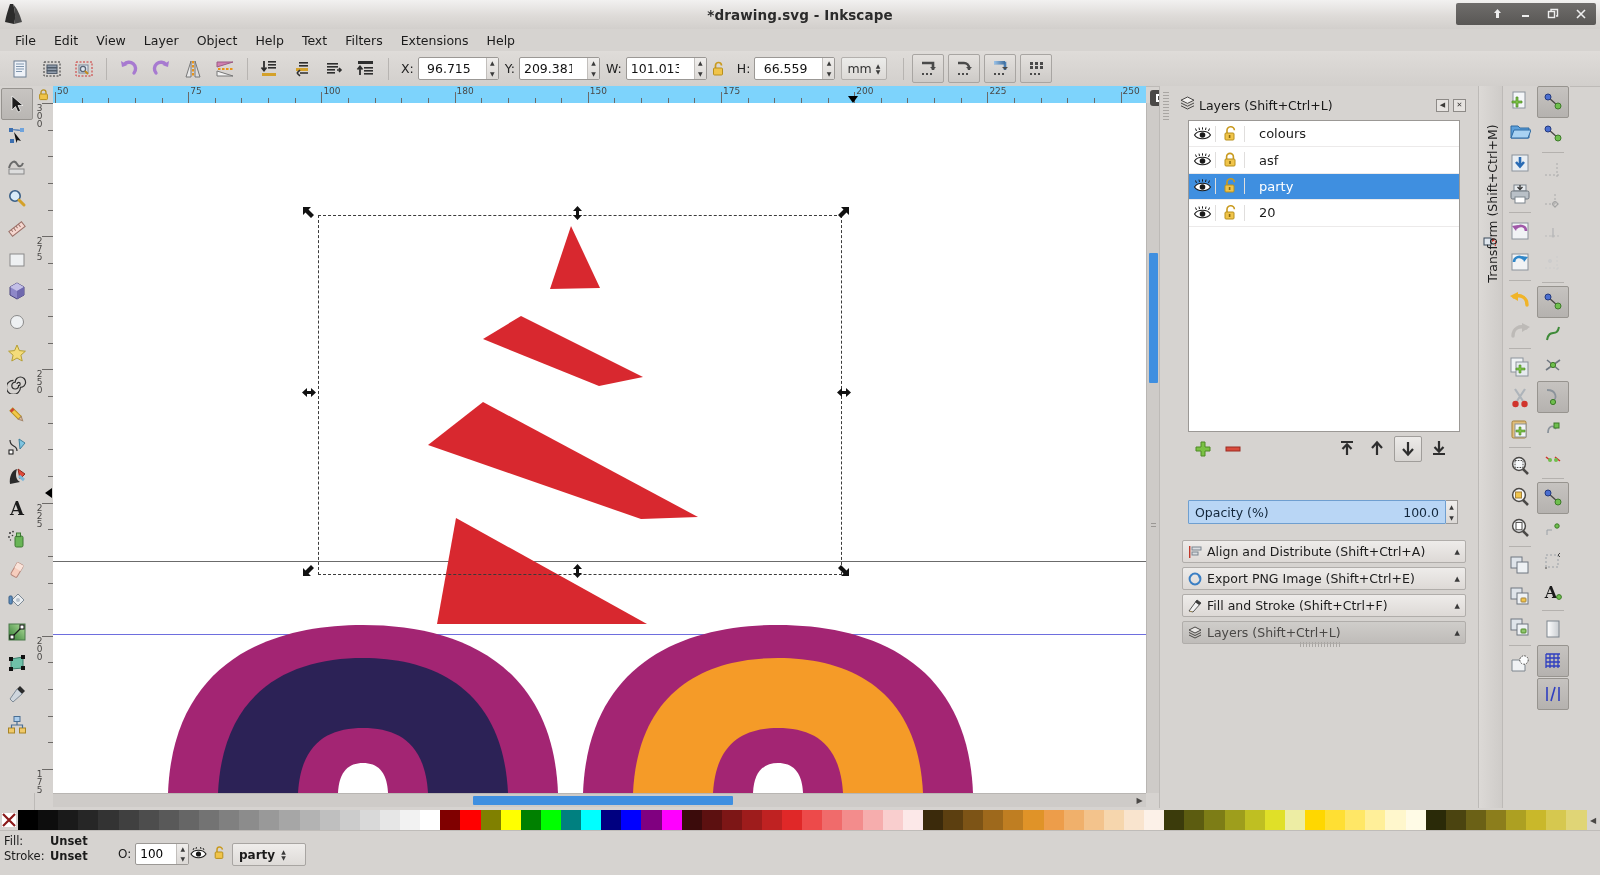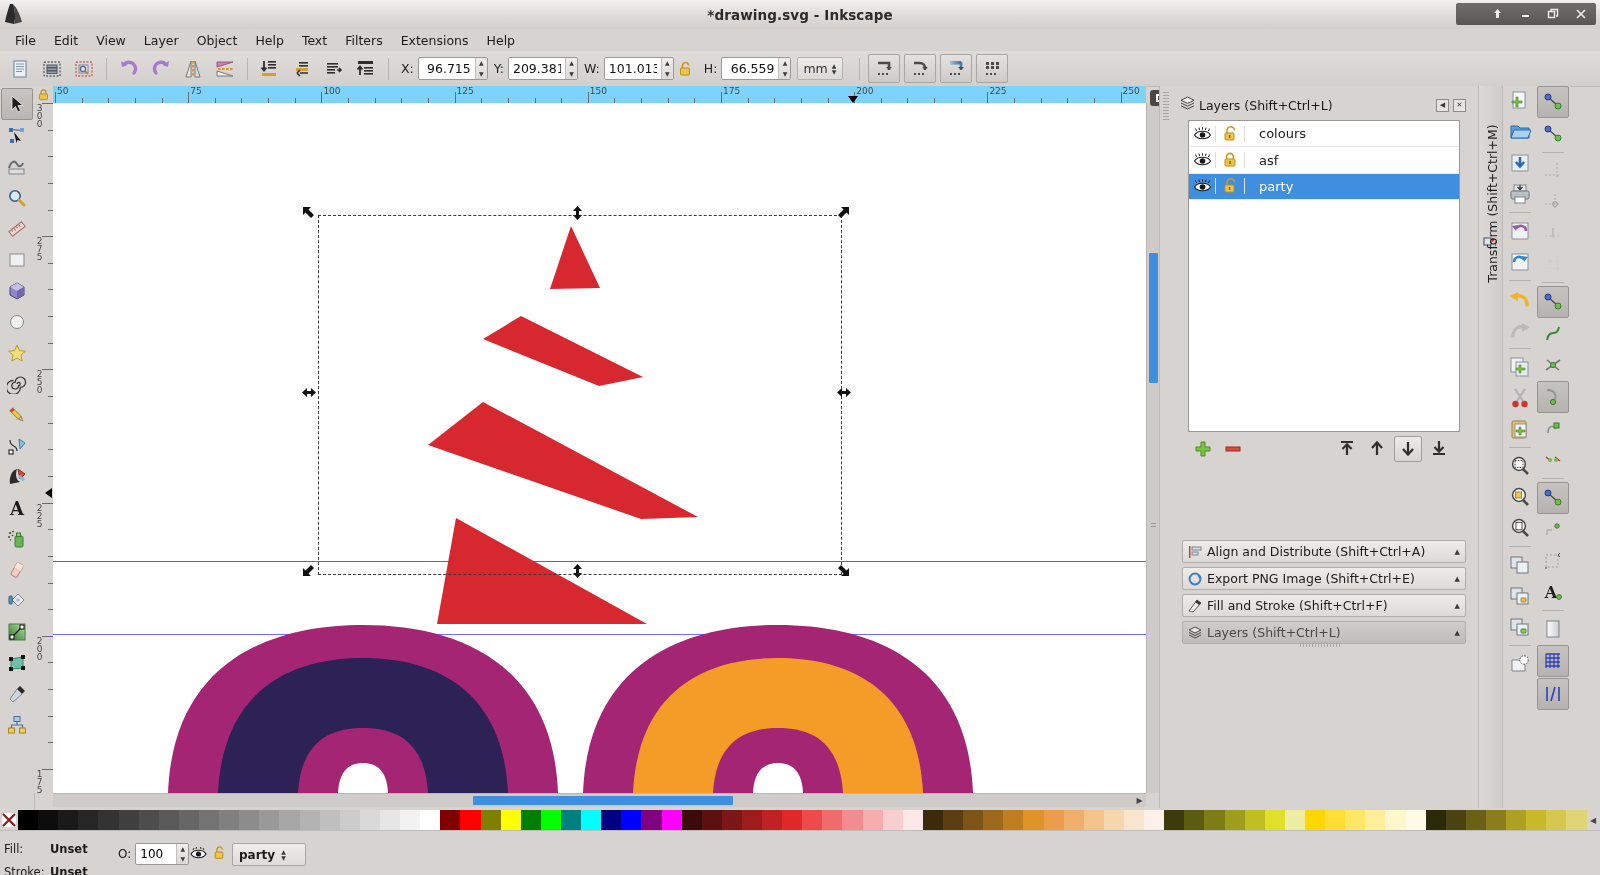--- a/index.html
+++ b/index.html
@@ -49,21 +49,21 @@
   }
   .tbtn{width:28px;height:28px;display:flex;align-items:center;justify-content:center;margin:0 2px;border-radius:2px;}
   .tsep{width:1px;height:22px;background:#b7b4b1;margin:0 6px;}
   .fld-label{font-size:12.5px;margin:0 4px 0 6px;color:#222;}
   .spin{
     display:inline-flex;align-items:stretch;height:21px;
     border:1px solid #9b9895;background:#fff;border-radius:2px;overflow:hidden;
   }
   .spin input{
     border:0;outline:0;background:transparent;font-family:inherit;font-size:12.5px;
-    text-align:right;padding:0 4px 0 4px;width:48px;color:#111;
+    text-align:right;padding:0 15px 0 4px;width:48px;color:#111;
   }
   .spin .arrows{
     width:11px;background:linear-gradient(180deg,#f0eeec,#dcd9d6);
     border-left:1px solid #c2bfbc;display:flex;flex-direction:column;
     justify-content:space-around;align-items:center;
   }
   .spin .arrows i{font-style:normal;font-size:6px;line-height:6px;color:#3a3a3a;}
   .unitsel{
     height:21px;min-width:36px;border:1px solid #b3b0ad;border-radius:2px;
     background:linear-gradient(180deg,#ececea,#dcd9d6);
@@ -192,21 +192,21 @@
   
   .palette{position:absolute;left:0;top:810px;width:1600px;height:20px;display:flex;align-items:stretch;background:#d6d3d0;}
   .pal-x{width:18px;display:flex;align-items:center;justify-content:center;}
   .pal-strip{flex:1;display:flex;height:20px;border-bottom:2px solid #3f8fe0;}
   .pal-strip .sw{flex:1;height:20px;}
   .pal-arrow{width:14px;display:flex;align-items:center;justify-content:center;font-size:8px;color:#4a4846;}
 
   
   .statusbar{position:absolute;left:0;top:830px;width:1600px;height:45px;background:#d6d3d0;border-top:1px solid #bfbcb9;}
   .fs-block{position:absolute;left:4px;top:3px;font-size:11.5px;line-height:15px;color:#1b1b1b;}
-  .fs-row{display:flex;margin-top:8px;}
+  .fs-row{display:flex;}
   .fs-key{width:46px;}
   .fs-val{font-weight:bold;}
   .op-block{position:absolute;left:118px;top:12px;display:flex;align-items:center;font-size:12px;}
   .op-spin{display:inline-flex;height:20px;border:1px solid #9b9895;background:#fff;border-radius:2px;overflow:hidden;margin-left:4px;}
   .op-spin input{border:0;outline:0;width:34px;text-align:left;padding-left:4px;font-family:inherit;font-size:12px;background:transparent;}
   .op-spin .arrows{width:11px;background:linear-gradient(180deg,#f0eeec,#dcd9d6);border-left:1px solid #c2bfbc;display:flex;flex-direction:column;justify-content:space-around;align-items:center;}
   .op-spin .arrows i{font-style:normal;font-size:6px;line-height:6px;color:#3a3a3a;}
   .layer-indicator{position:absolute;left:190px;top:12px;display:flex;align-items:center;gap:6px;}
   .layer-combo{
     height:21px;min-width:62px;border:1px solid #a8a5a2;border-radius:2px;
@@ -668,21 +668,21 @@
       <div class="hr-tick" style="left: 188.48px; height: 5px;"></div>
       <div class="hr-tick" style="left: 215.12px; height: 5px;"></div>
       <div class="hr-tick" style="left: 241.76px; height: 5px;"></div>
       <div class="hr-tick" style="left: 268.4px; height: 11px;"></div>
       <div class="hr-lbl" style="left: 268.4px;">100</div>
       <div class="hr-tick" style="left: 295.04px; height: 5px;"></div>
       <div class="hr-tick" style="left: 321.68px; height: 5px;"></div>
       <div class="hr-tick" style="left: 348.32px; height: 5px;"></div>
       <div class="hr-tick" style="left: 374.96px; height: 5px;"></div>
       <div class="hr-tick" style="left: 401.6px; height: 11px;"></div>
-      <div class="hr-lbl" style="left: 401.6px;">125</div>
+      <div class="hr-lbl" style="left: 401.6px;">180</div>
       <div class="hr-tick" style="left: 428.24px; height: 5px;"></div>
       <div class="hr-tick" style="left: 454.88px; height: 5px;"></div>
       <div class="hr-tick" style="left: 481.52px; height: 5px;"></div>
       <div class="hr-tick" style="left: 508.16px; height: 5px;"></div>
       <div class="hr-tick" style="left: 534.8px; height: 11px;"></div>
       <div class="hr-lbl" style="left: 534.8px;">150</div>
       <div class="hr-tick" style="left: 561.44px; height: 5px;"></div>
       <div class="hr-tick" style="left: 588.08px; height: 5px;"></div>
       <div class="hr-tick" style="left: 614.72px; height: 5px;"></div>
       <div class="hr-tick" style="left: 641.36px; height: 5px;"></div>
@@ -897,20 +897,39 @@
         </span>
         <span class="lr-lock">
           <svg width="14" height="16" viewBox="0 0 14 16">
             <path d="M4 7 V4.8 A3.2 3.2 0 0 1 11.4 4.2" fill="none" stroke="#c99a1e" stroke-width="1.6"></path>
             <rect x="2" y="7" width="9" height="7" rx="1" fill="#f0c44a" stroke="#b8901c"></rect>
             <rect x="5.8" y="9" width="1.6" height="3" fill="#8a6a12"></rect>
           </svg>
         </span>
         <span class="lr-name">party</span>
       </div>
+      <div class="layer-row">
+        <span class="lr-eye">
+          <svg width="19" height="14" viewBox="0 0 19 14">
+            <path d="M1.5 8 C4.5 3 14.5 3 17.5 8 C14.5 13 4.5 13 1.5 8 Z" fill="#fff" stroke="#1a1a1a" stroke-width="1.1"></path>
+            <circle cx="9.5" cy="8" r="2.8" fill="#1a1a1a"></circle>
+            <g stroke="#1a1a1a" stroke-width="1">
+              <path d="M3.5 4 L2.5 1.5M6.5 3 L6 0.6M9.5 2.6 L9.5 0.3M12.5 3 L13 0.6M15.5 4 L16.5 1.5"></path>
+            </g>
+          </svg>
+        </span>
+        <span class="lr-lock">
+          <svg width="14" height="16" viewBox="0 0 14 16">
+            <path d="M4 7 V4.8 A3.2 3.2 0 0 1 11.4 4.2" fill="none" stroke="#c99a1e" stroke-width="1.6"></path>
+            <rect x="2" y="7" width="9" height="7" rx="1" fill="#f0c44a" stroke="#b8901c"></rect>
+            <rect x="5.8" y="9" width="1.6" height="3" fill="#8a6a12"></rect>
+          </svg>
+        </span>
+        <span class="lr-name">20</span>
+      </div>
     </div>
 
   <div class="layer-btns">
     <div class="lb">
       <svg width="18" height="18" viewBox="0 0 18 18">
           <path d="M7 2 H11 V7 H16 V11 H11 V16 H7 V11 H2 V7 H7 Z" fill="#7ac143" stroke="#4e8a27"></path>
         </svg>
     </div>
     <div class="lb">
       <svg width="18" height="18" viewBox="0 0 18 18">
@@ -937,20 +956,30 @@
       <div class="lb">
         <svg width="18" height="18" viewBox="0 0 18 18">
             <rect x="3" y="14" width="12" height="2" fill="#2e2e2e"></rect>
             <path d="M9 2 V12 M4.5 8 L9 12.7 L13.5 8" stroke="#2e2e2e" stroke-width="2.2" fill="none"></path>
           </svg>
       </div>
     </div>
   </div>
 
 
+  <div class="opacity-row">
+    <span class="opacity-bar">
+      <span>Opacity (%)</span>
+      <span>100.0</span>
+    </span>
+    <span class="opacity-spin">
+        <i>▲</i>
+        <i>▼</i>
+      </span>
+  </div>
 
   <div class="dialog-tabs">
     <div class="dtab">
       <span class="ic">
         <svg width="14" height="14" viewBox="0 0 14 14">
             <rect x="1" y="1" width="1.4" height="12" fill="#c0392b"></rect>
             <rect x="4" y="2" width="9" height="3" fill="#d9dde1" stroke="#7a858f"></rect>
             <rect x="4" y="7" width="6" height="3" fill="#d9dde1" stroke="#7a858f"></rect>
           </svg>
       </span>

